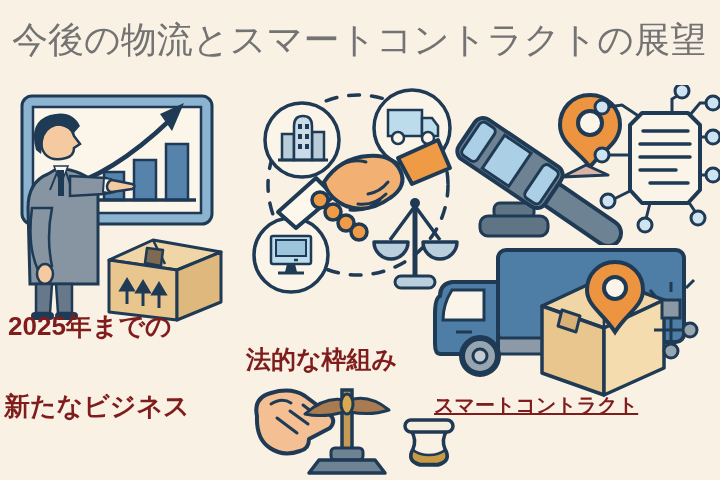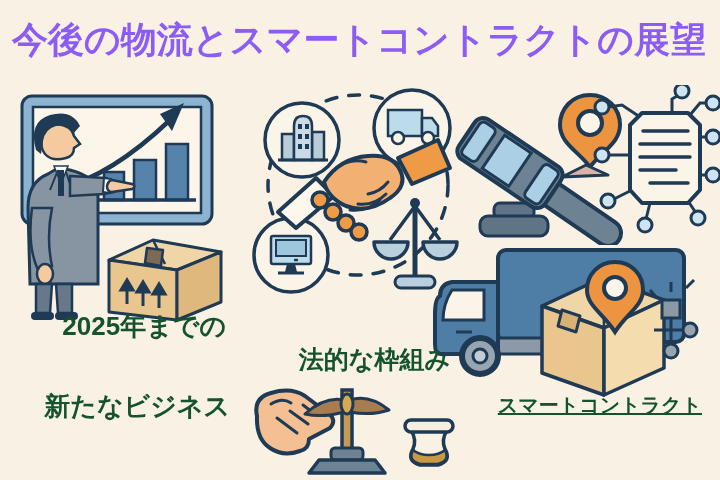--- a/index.html
+++ b/index.html
@@ -4,25 +4,25 @@
 <style>
   html,body{margin:0;padding:0;}
   body{
     width:720px;height:480px;position:relative;overflow:hidden;
     background:#faf1e5;
     font-family:"Liberation Sans","DejaVu Sans",sans-serif;
   }
   .abs{position:absolute;}
   .title{
     left:12px;top:16px;width:700px;
-    font-size:36px;font-weight:700;color:#8b5cf6;
+    font-size:36px;font-weight:400;color:#737373;
     letter-spacing:0px;white-space:nowrap;
   }
   .caption{
-    color:#14532d;font-weight:700;text-align:right;line-height:1.3;
+    color:#7f1d1d;font-weight:700;text-align:left;line-height:1.3;
   }
   .caption span{display:block;}
   .cap-forecast{left:8px;top:310px;width:218px;font-size:26px;}
   .cap-business{left:4px;top:390px;width:226px;font-size:26px;}
   .cap-legal{left:246px;top:301px;width:204px;font-size:25px;margin-top:42px;}
   .cap-smart{left:434px;top:392px;width:268px;font-size:20px;white-space:nowrap;text-decoration:underline;}
   svg{display:block;}
 </style>
 </head>
 <body>

